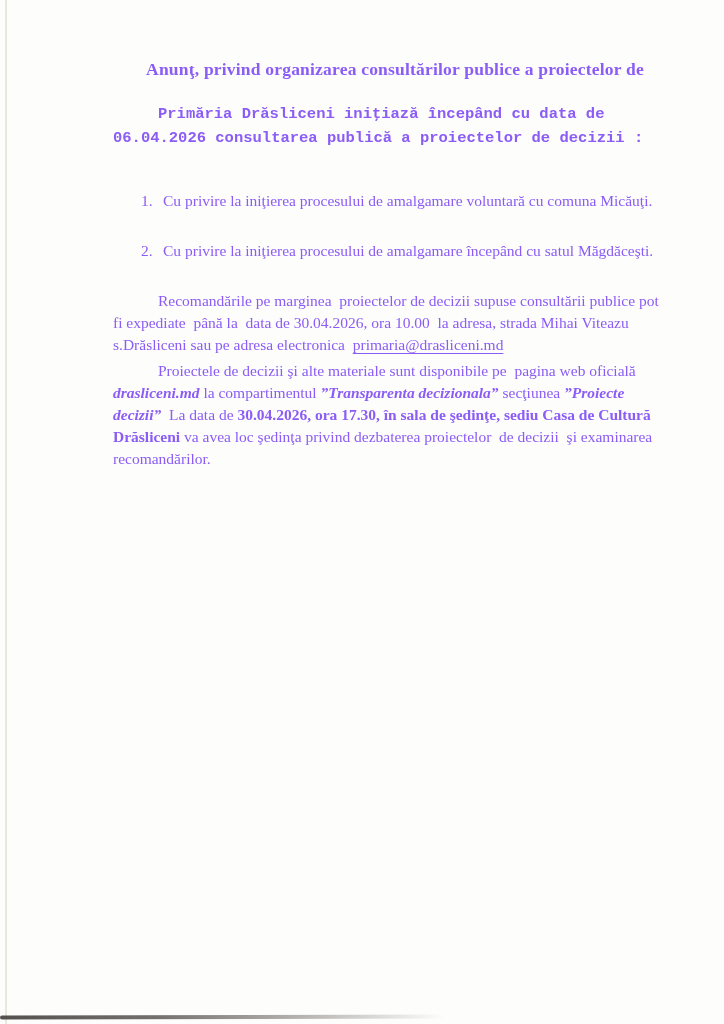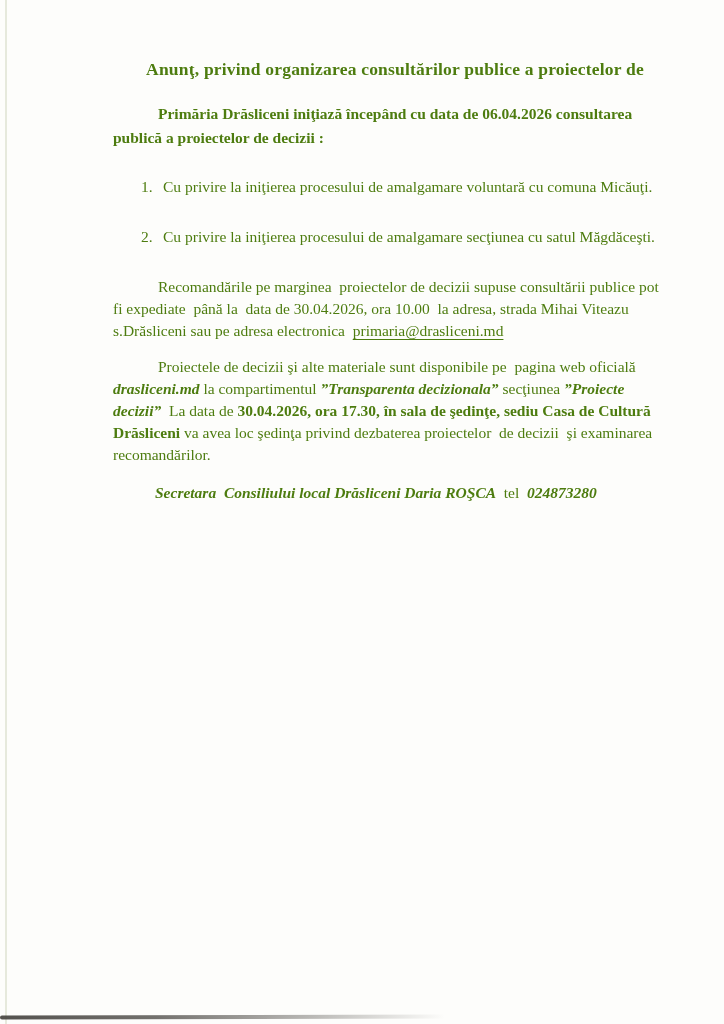--- a/index.html
+++ b/index.html
@@ -7,21 +7,21 @@
     padding: 0;
     background: #ffffff;
   }
   .page {
     position: relative;
     width: 724px;
     height: 1024px;
     background: #fdfdfb;
     overflow: hidden;
     font-family: "Liberation Serif", "DejaVu Serif", serif;
-    color: #4d7c0f;
+    color: #8b5cf6;
   }
   
   .scan-edge-left {
     position: absolute;
     left: 5px;
     top: 0;
     width: 2px;
     height: 100%;
     background: #e6e9dc;
   }
@@ -58,41 +58,42 @@
     font-size: 15.5px;
     line-height: 22px;
     margin: 0;
   }
   .para-intro {
     margin-top: 20px;
     font-weight: bold;
     line-height: 24px;
     text-indent: 45px;
     font-size: 15.5px;
+    font-family: Liberation Mono, monospace;
   }
   .decision-list {
     list-style: none;
-    margin: 26px 0 0 0;
+    margin: 40px 0 0 0;
     padding: 0 0 0 28px;
     font-size: 15.5px;
   }
   .decision-list li {
     margin-bottom: 28px;
     line-height: 22px;
   }
   .li-num {
     display: inline-block;
     width: 22px;
   }
   .para-recommendations {
     margin-top: 18px;
     text-indent: 45px;
   }
   .para-projects {
-    margin-top: 14px;
+    margin-top: 4px;
     text-indent: 45px;
   }
   .signature {
     white-space: pre-wrap;
     margin: 16px 0 0 42px;
     font-size: 15.5px;
     line-height: 22px;
   }
   
   .r  { font-weight: normal; font-style: normal; }
@@ -108,26 +109,25 @@
   <div class="scan-edge-left"></div>
 
   <div class="content">
 
     <h1 class="doc-title"><span>Anunţ, privind organizarea consultărilor publice a proiectelor de</span><br></h1>
 
     <p class="para para-intro"><span class="b">Primăria Drăsliceni iniţiază începând cu data de 06.04.2026 consultarea publică a proiectelor de decizii :</span></p>
 
     <ol class="decision-list">
         <li><span class="li-num">1.</span><span>Cu privire la iniţierea procesului de amalgamare voluntară cu comuna Micăuţi.</span></li>
-        <li><span class="li-num">2.</span><span>Cu privire la iniţierea procesului de amalgamare secţiunea cu satul Măgdăceşti.</span></li>
+        <li><span class="li-num">2.</span><span>Cu privire la iniţierea procesului de amalgamare începând cu satul Măgdăceşti.</span></li>
       </ol>
 
     <p class="para para-recommendations"><span class="r">Recomandările pe marginea  proiectelor de decizii supuse consultării publice pot fi expediate  până la  data de 30.04.2026, ora 10.00  la adresa, strada Mihai Viteazu s.Drăsliceni sau pe adresa electronica  </span><span class="link">primaria@drasliceni.md</span></p>
 
     <p class="para para-projects"><span class="r">Proiectele de decizii şi alte materiale sunt disponibile pe  pagina web oficială </span><span class="bi">drasliceni.md</span><span class="r"> la compartimentul </span><span class="bi">”Transparenta decizionala”</span><span class="r"> secţiunea </span><span class="bi">”Proiecte decizii”</span><span class="r">  La data de </span><span class="b">30.04.2026, ora 17.30, în sala de şedinţe, sediu Casa de Cultură Drăsliceni</span><span class="r"> va avea loc şedinţa privind dezbaterea proiectelor  de decizii  şi examinarea recomandărilor.</span></p>
 
-    <p class="signature"><span class="bi">Secretara  Consiliului local Drăsliceni Daria ROŞCA</span><span class="r">  tel  </span><span class="bi">024873280</span></p>
 
   </div>
 
   <div class="scan-bottom-line"></div>
 
 </div>
 
 </body></html>

